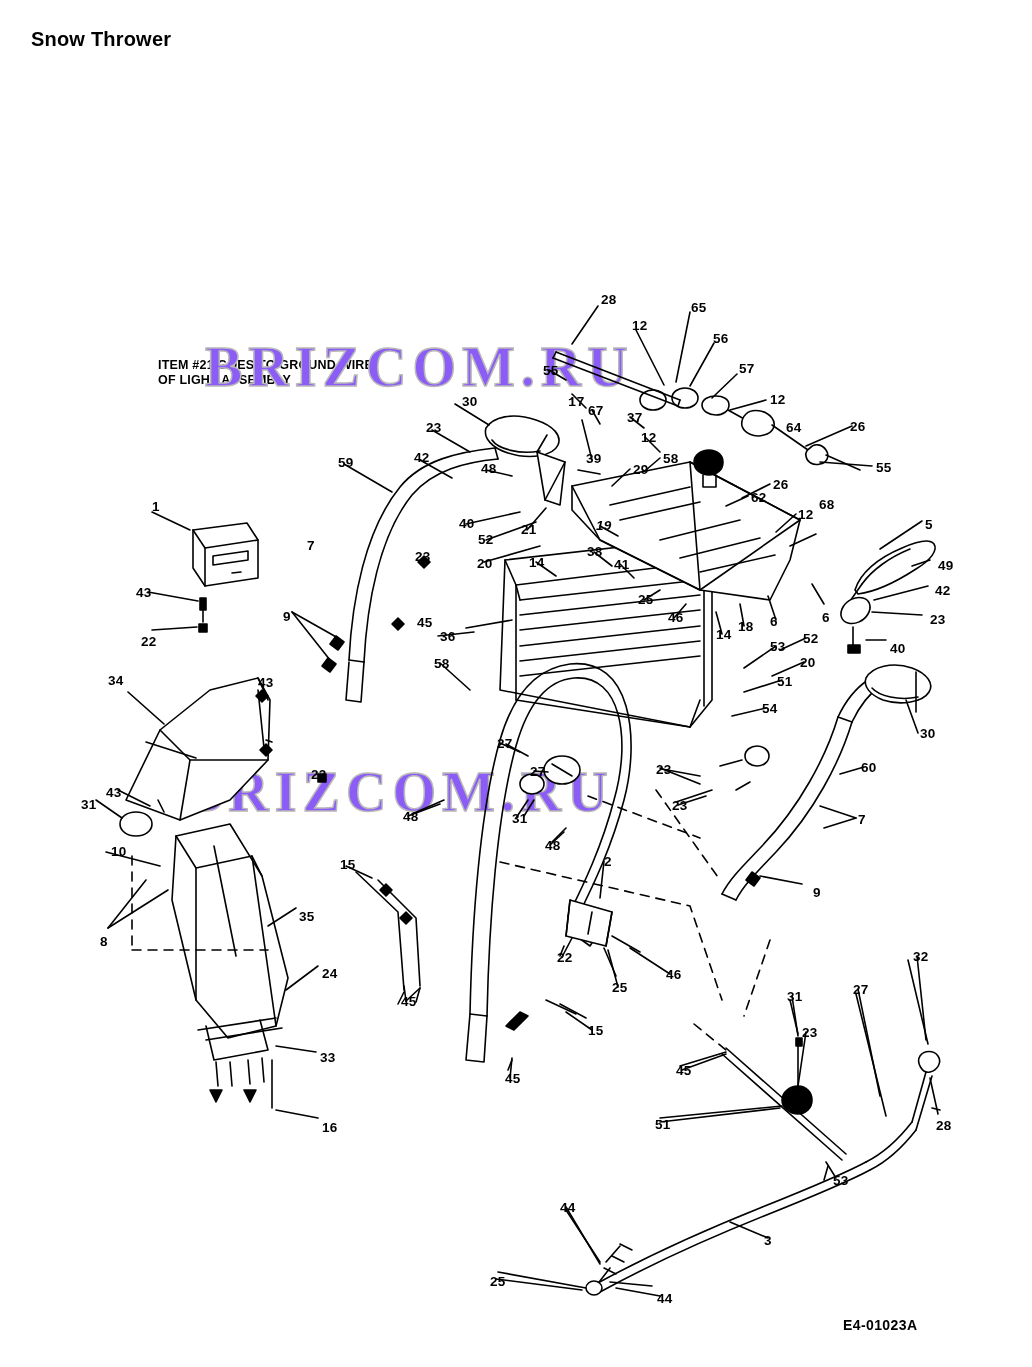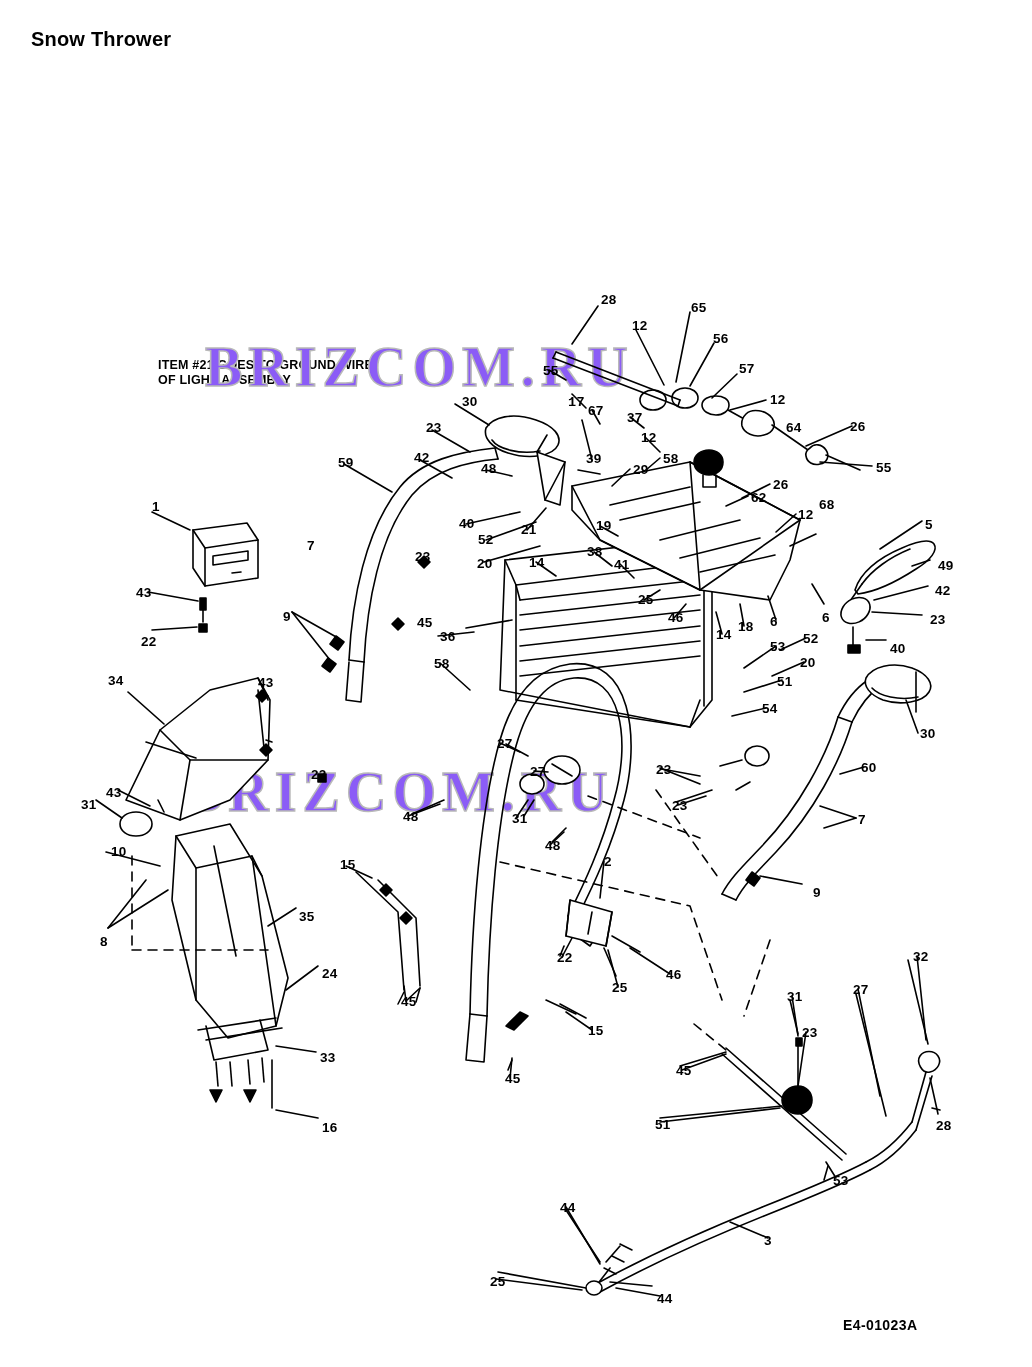--- a/index.html
+++ b/index.html
@@ -423,21 +423,21 @@
       <div class="cal" style="left: 338px; top: 456px;">59</div>
       <div class="cal" style="left: 414px; top: 451px;">42</div>
       <div class="cal" style="left: 426px; top: 421px;">23</div>
       <div class="cal" style="left: 462px; top: 395px;">30</div>
       <div class="cal" style="left: 481px; top: 462px;">48</div>
       <div class="cal" style="left: 459px; top: 517px;">40</div>
       <div class="cal" style="left: 478px; top: 533px;">52</div>
       <div class="cal" style="left: 477px; top: 557px;">20</div>
       <div class="cal" style="left: 521px; top: 523px;">21</div>
       <div class="cal" style="left: 529px; top: 556px;">14</div>
-      <div class="cal" style="left: 596px; top: 519px;">19</div>
+      <div class="cal" style="left: 596px; top: 519px; font-style: italic;">19</div>
       <div class="cal" style="left: 587px; top: 545px;">38</div>
       <div class="cal" style="left: 614px; top: 558px;">41</div>
       <div class="cal" style="left: 638px; top: 593px;">25</div>
       <div class="cal" style="left: 668px; top: 611px;">46</div>
       <div class="cal" style="left: 716px; top: 628px;">14</div>
       <div class="cal" style="left: 738px; top: 620px;">18</div>
       <div class="cal" style="left: 770px; top: 615px;">6</div>
       <div class="cal" style="left: 822px; top: 611px;">6</div>
       <div class="cal" style="left: 770px; top: 640px;">53</div>
       <div class="cal" style="left: 803px; top: 632px;">52</div>

